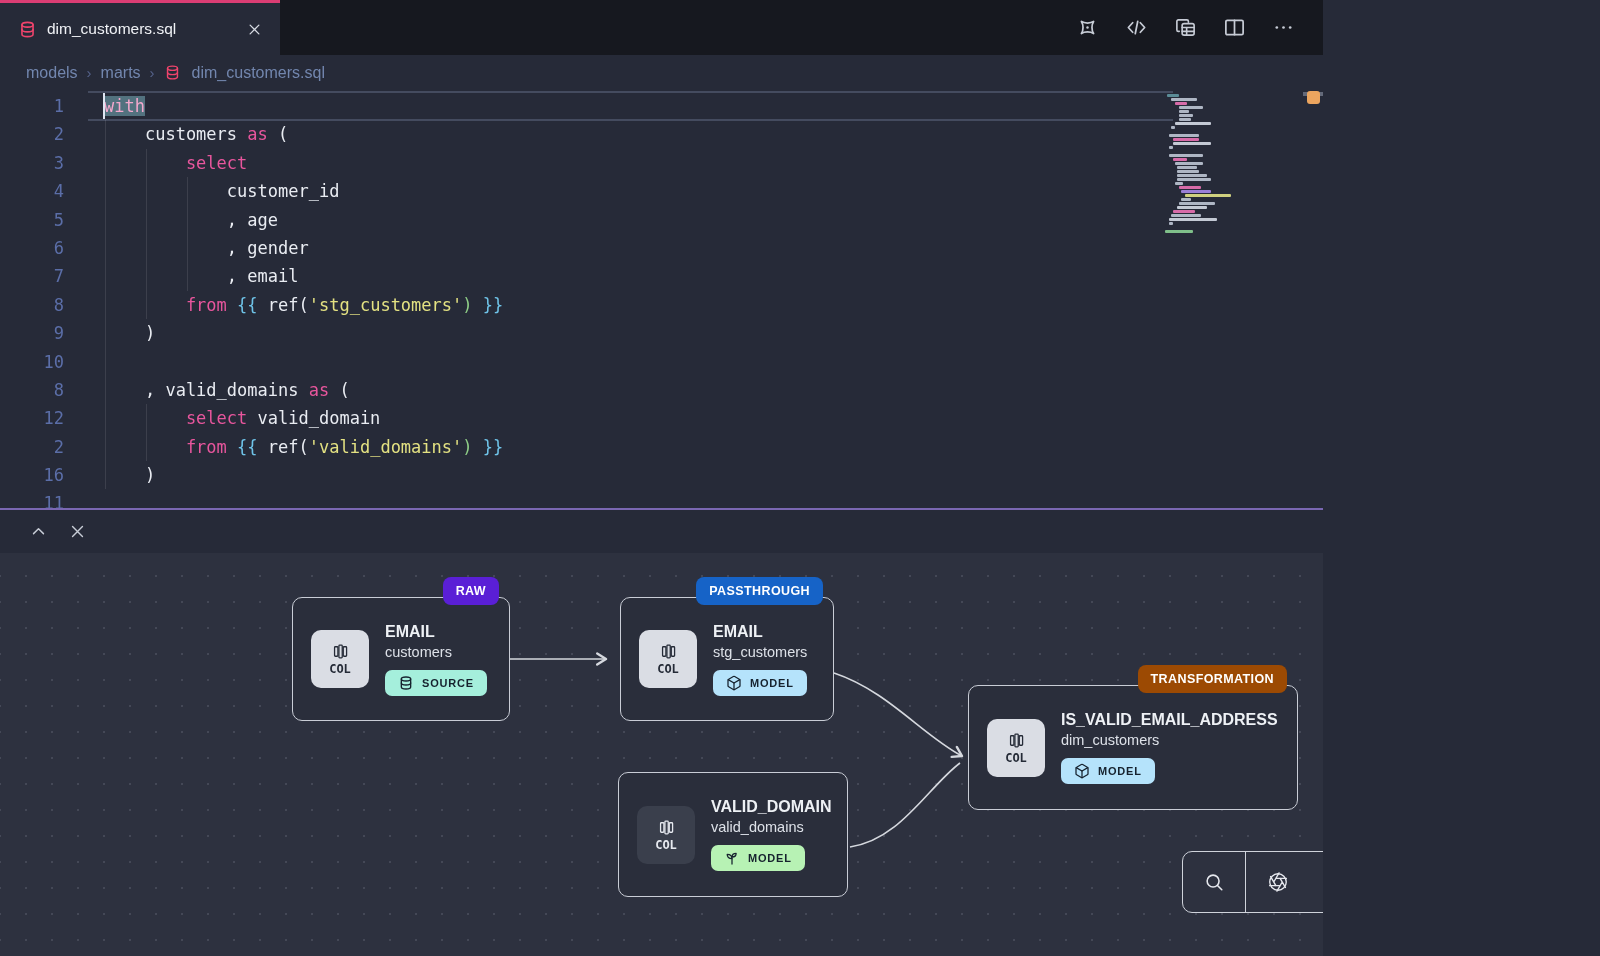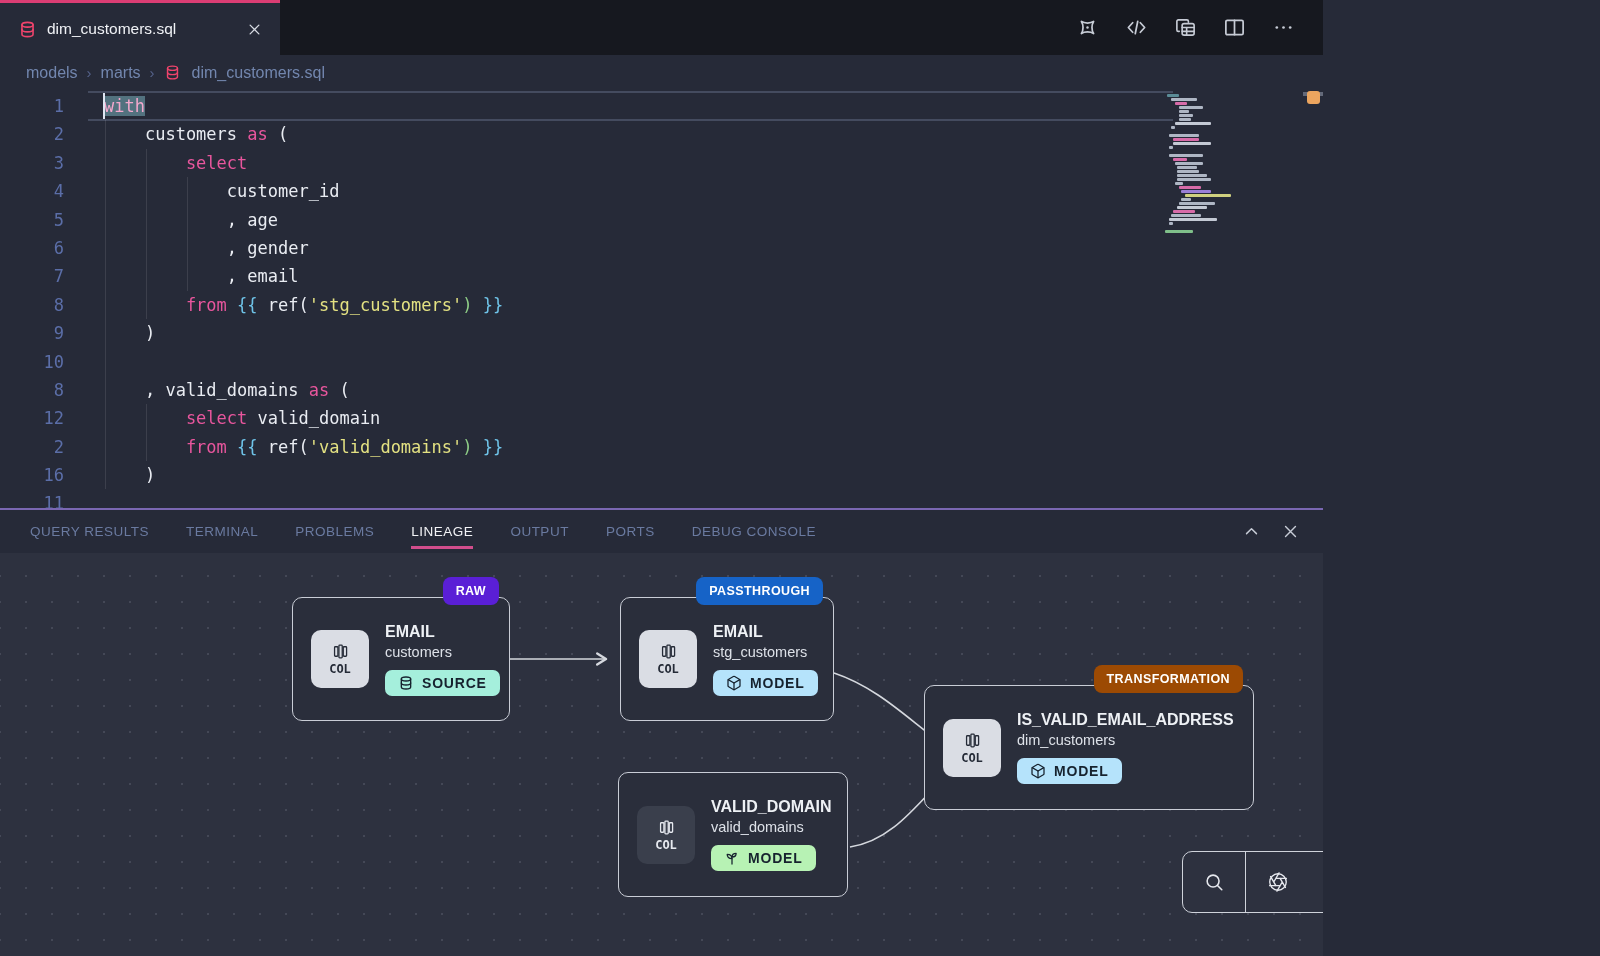--- a/index.html
+++ b/index.html
@@ -70,21 +70,21 @@
     letter-spacing:0.4px; padding:7px 13px; border-radius:8px;}
   .colbox{width:58px; height:58px; border-radius:10px; flex:none; display:flex; flex-direction:column;
     align-items:center; justify-content:center; gap:1px;}
   .colbox.light{background:#dadde4; color:#252b37;}
   .colbox.dark{background:#3a3f4c; color:#e6e9ef;}
   .colbox svg{width:19px; height:19px;}
   .colbox .col-lbl{font-family:"DejaVu Sans Mono", monospace; font-size:12px; font-weight:bold;}
   .node-title{color:#eef1f5; font-size:16px; font-weight:600;}
   .node-table{color:#dde1e8; font-size:14.5px; margin-top:3px;}
   .type-badge{display:inline-flex; align-items:center; gap:8px; margin-top:10px; padding:5px 13px;
-    border-radius:7px; color:#16222e; font-size:14px; font-weight:600; letter-spacing:0.8px;}
+    border-radius:7px; color:#16222e; font-size:11px; font-weight:600; letter-spacing:0.8px;}
   .type-badge svg{width:16px; height:16px;}
 
   
   .controls{position:absolute; left:1182px; top:298px; width:377px; height:62px; display:flex;
     border:1.5px solid #cfd3db; border-radius:10px; background:var(--bg-canvas); overflow:hidden;}
   .ctl-grp{display:flex; border-right:1.5px solid #cfd3db;}
   .ctl-grp:last-child{border-right:none;}
   .ctl-btn{width:62px; display:flex; align-items:center; justify-content:center; color:#e6e8ee; cursor:pointer;}
   .ctl-btn svg{width:22px; height:22px;}
   .ctl-grp.wide .ctl-btn{width:63px;}
@@ -217,29 +217,20 @@
         <div class="mm-row"></div>
         <div class="mm-row" style="margin-left: 0px; width: 28px; background: rgb(127, 191, 138);"></div>
       </div>
     <div class="ruler">
       <div class="ruler-bar"></div>
       <div class="ruler-marker"></div>
     </div>
   </section>
 
   <section class="panel-header">
-    <div class="panel-tabs" id="panel-tabs">
-        <div class="ptab">QUERY RESULTS</div>
-        <div class="ptab">TERMINAL</div>
-        <div class="ptab">PROBLEMS</div>
-        <div class="ptab active">LINEAGE</div>
-        <div class="ptab">OUTPUT</div>
-        <div class="ptab">PORTS</div>
-        <div class="ptab">DEBUG CONSOLE</div>
-      </div>
     <div class="panel-actions" id="panel-actions">
         <span class="act"><svg viewBox="0 0 24 24" fill="none" stroke="currentColor" stroke-width="2" stroke-linecap="round" stroke-linejoin="round" style="width:100%;height:100%">
             <polyline points="5 15 12 8 19 15"></polyline>
           </svg></span>
         <span class="act"><svg viewBox="0 0 24 24" fill="none" stroke="currentColor" stroke-width="2" stroke-linecap="round" stroke-linejoin="round" style="width:100%;height:100%">
             <path d="M5 5l14 14M19 5L5 19"></path>
           </svg></span>
       </div>
   </section>
 
@@ -304,21 +295,21 @@
           </div>
           <div><div class="node-title">VALID_DOMAIN</div><div class="node-table">valid_domains</div><div class="type-badge" style="background: rgb(183, 242, 180);">
               <span style="width: 16px; height: 16px; display: block;"><svg viewBox="0 0 24 24" fill="none" stroke="currentColor" stroke-width="1.9" stroke-linecap="round" stroke-linejoin="round" style="width:100%;height:100%">
                   <path d="M12 21v-8"></path>
                   <path d="M12 13c0-4.4-2.8-6.6-7.2-6.6 0 4.4 2.8 6.6 7.2 6.6z"></path>
                   <path d="M12 10.5c0-3.6 2.3-5.4 6.2-5.4 0 3.6-2.3 5.4-6.2 5.4z"></path>
                 </svg></span>
               <span>MODEL</span>
             </div></div>
         </div>
-        <div class="node" style="left: 924px; top: 132px; width: 330px; height: 125px;">
+        <div class="node" style="left: 968px; top: 132px; width: 330px; height: 125px;">
           <div class="tag" style="background: rgb(156, 74, 3);">TRANSFORMATION</div>
           <div class="colbox light">
             <span style="width: 19px; height: 19px; display: block;"><svg viewBox="0 0 24 24" fill="none" stroke="currentColor" stroke-width="1.6" stroke-linecap="round" stroke-linejoin="round" style="width:100%;height:100%">
                 <rect x="4.5" y="6" width="4.2" height="12" rx="1"></rect>
                 <rect x="10" y="4" width="4.2" height="16" rx="1"></rect>
                 <rect x="15.5" y="6" width="4.2" height="12" rx="1"></rect>
               </svg></span>
             <span class="col-lbl">COL</span>
           </div>
           <div><div class="node-title">IS_VALID_EMAIL_ADDRESS</div><div class="node-table">dim_customers</div><div class="type-badge" style="background: rgb(181, 227, 251);">

